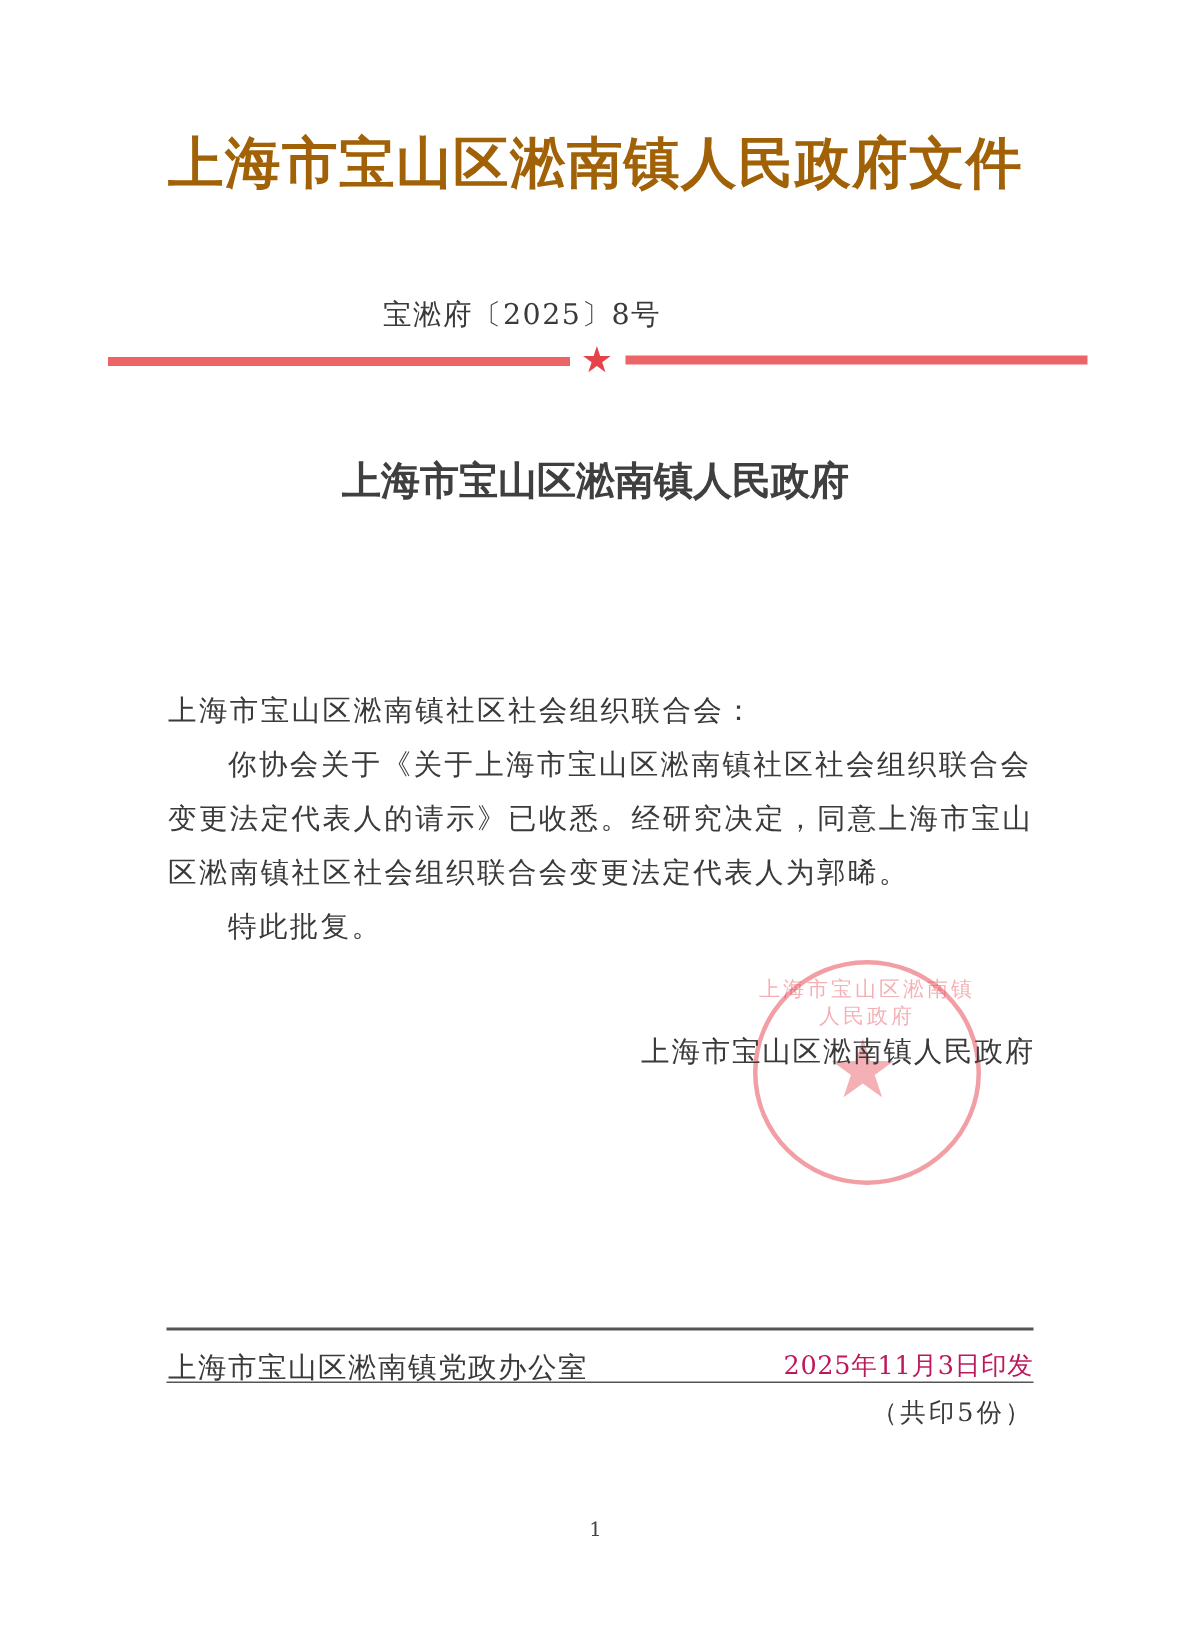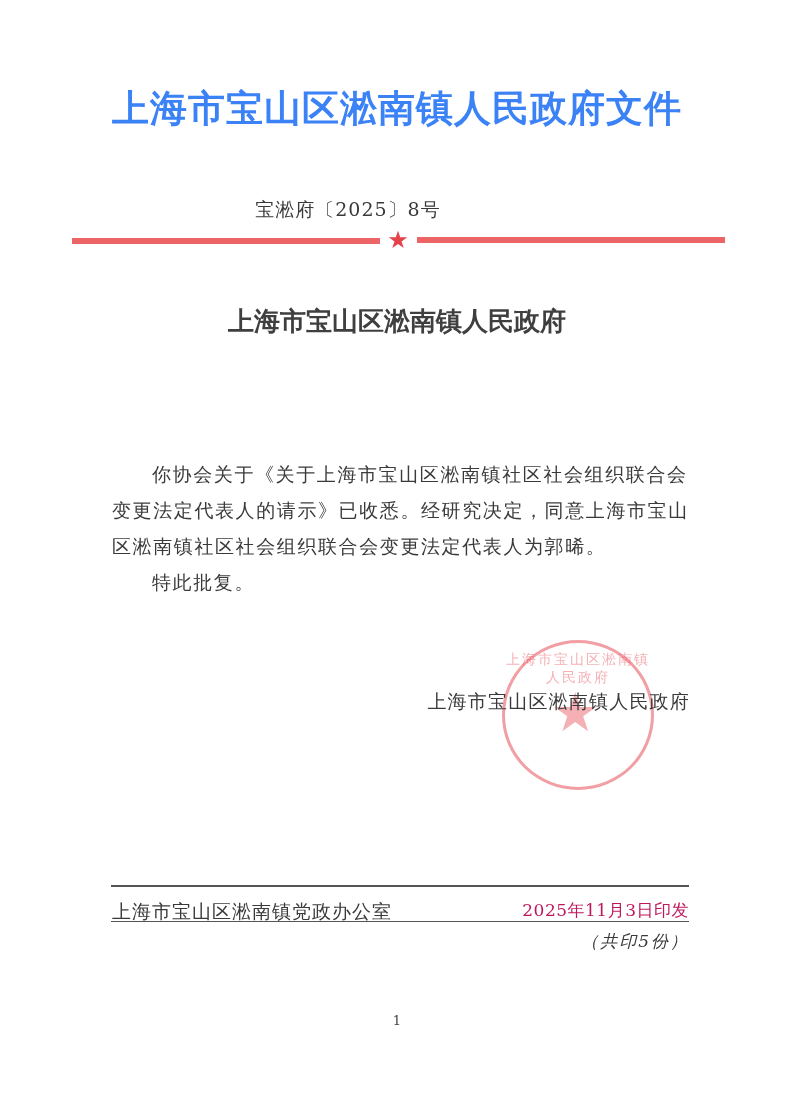--- a/index.html
+++ b/index.html
@@ -6,21 +6,21 @@
     body {
       width: 794px; height: 1094px; background: #ffffff;
       position: relative; overflow: hidden;
       font-family: "DejaVu Serif", "Liberation Serif", serif;
       color: #3a3a3a;
     }
     .abs { position: absolute; }
     .red-header {
       left: 0; width: 794px; top: 84px; text-align: center;
       font-family: "DejaVu Sans", sans-serif; font-weight: bold;
-      font-size: 37px; color: #3b82f6; letter-spacing: 1px;
+      font-size: 37px; color: #a16207; letter-spacing: 1px;
     }
     .doc-number {
       left: 0; width: 696px; top: 197px; text-align: center;
       font-size: 19px; color: #3a3a3a; letter-spacing: 1px;
     }
     .rule-left { left: 72px; top: 238px; width: 308px; height: 6px; background: #ec6466; }
     .rule-right { left: 417px; top: 237px; width: 308px; height: 6px; background: #ec6466; }
     .star {
       left: 386px; top: 228px; width: 24px; height: 24px; color: #e4434a;
       font-size: 24px; line-height: 24px; text-align: center;
@@ -57,21 +57,21 @@
     }
     .footer-rule-top { left: 111px; top: 885px; width: 578px; height: 2px; background: #555; }
     .footer-rule-bottom { left: 111px; top: 921px; width: 578px; height: 1px; background: #555; }
     .footer-left {
       left: 112px; top: 899px; font-size: 19px; color: #3a3a3a; letter-spacing: 1px;
     }
     .footer-right {
       right: 105px; top: 899px; font-size: 17px; color: #be185d; letter-spacing: 0.5px; margin-left: 44px;
     }
     .copies {
-      right: 105px; top: 930px; font-size: 17px; color: #3a3a3a; letter-spacing: 2px; font-style: italic;
+      right: 105px; top: 930px; font-size: 17px; color: #3a3a3a; letter-spacing: 2px;
     }
     .page-number {
       left: 0; width: 794px; top: 1013px; text-align: center;
       font-size: 13px; color: #444;
     }
   </style>
 </head>
 <body>
 
 <div class="abs red-header">上海市宝山区淞南镇人民政府文件</div>
@@ -80,20 +80,21 @@
 
 <div class="abs rule-left"></div>
 <div class="abs star">★</div>
 <div class="abs rule-right"></div>
 
 <div class="abs main-title">
   <div>上海市宝山区淞南镇人民政府</div>
 </div>
 
 <div class="abs body-text">
+  <p>上海市宝山区淞南镇社区社会组织联合会：</p>
   <p class="indent">你协会关于《关于上海市宝山区淞南镇社区社会组织联合会变更法定代表人的请示》已收悉。经研究决定，同意上海市宝山区淞南镇社区社会组织联合会变更法定代表人为郭晞。</p>
   <p class="indent">特此批复。</p>
 </div>
 
 <div class="abs seal">
   <div class="seal-text">上海市宝山区淞南镇人民政府</div>
   <div class="seal-star">★</div>
 </div>
 
 <div class="abs sig">

